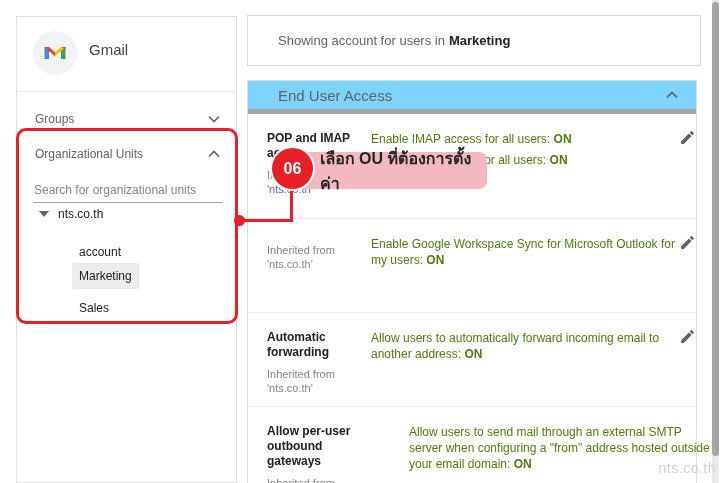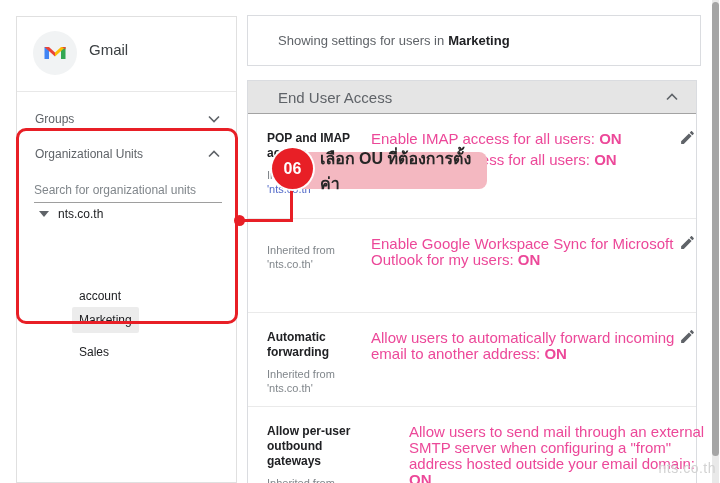--- a/index.html
+++ b/index.html
@@ -20,46 +20,46 @@
   .row-groups { top:88px; }
   .row-ou { top:123px; }
   .search-input { position:absolute; left:17px; top:160px; width:188px; height:26px;
                   border:none; border-bottom:1px solid #9e9e9e; outline:none;
                   font-size:12px; color:#202124; background:transparent;
                   font-family:"Liberation Sans", sans-serif; }
   .search-input::placeholder { color:#80868b; }
   .tree-root { position:absolute; left:22px; top:190px; display:flex; align-items:center; cursor:pointer; }
   .tree-root .lbl { font-size:12px; color:#202124; margin-left:9px; }
   .tree-child { position:absolute; left:55px; height:26px; display:flex; align-items:center;
-                padding:0 7px; font-size:12px; color:#202124; cursor:pointer;margin-top:44px; }
+                padding:0 7px; font-size:12px; color:#202124; cursor:pointer; }
   .tc-0 { top:222px; }
   .tc-1 { top:246px; background:#ececec; border-radius:2px; }
   .tc-2 { top:278px; }
 
   
   .card-top { position:absolute; left:247px; top:15px; width:454px; height:51px;
               background:#fff; border:1px solid #dadce0; display:flex; align-items:center;
               padding-left:30px; font-size:13px; color:#5f6368; }
   .card-top b { color:#202124; font-weight:700; margin-left:4px; }
 
   .card-section { position:absolute; left:247px; top:80px; width:450px; height:403px;
                   background:#fff; border:1px solid #dadce0; border-bottom:none; }
-  .sec-header { height:33px; background:#e5e5e5; border-bottom:1px solid #a3a3a3;
+  .sec-header { height:33px; background:#7dd3fc; border-bottom:5px solid #a3a3a3;
                 display:flex; align-items:center; padding:0 18px 0 30px; cursor:pointer; }
   .sec-header .ttl { flex:1; font-size:15px; color:#5f6368; }
 
   .srow { display:grid; grid-template-columns:104px 1fr 30px; padding:17px 8px 0 19px;
           border-bottom:1px solid #eaeaea; }
   .srow:last-child { border-bottom:none;gap:38px; }
   .r1 { height:105px; } .r2 { height:94px; } .r3 { height:94px; } .r4 { height:77px; }
   .srow .lab { font-size:12px; font-weight:600; color:#202124; line-height:15px; width:100px; }
   .srow .inh { margin-top:7px; font-size:11px; color:#80868b; line-height:14px; }
   .srow .inh .org { display:block; }
   .srow .inh .org.link { color:#5068c8; }
-  .srow .desc { width:305px; font-size:15px; color:#ec4899; line-height:16px; }
+  .srow .desc { width:305px; font-size:12px; color:#4d7c0f; line-height:16px; }
   .srow .desc p + p { margin-top:5px; }
   .srow .desc b { font-weight:700; }
   .edit-btn { width:22px; height:22px; display:flex; align-items:flex-start;
               justify-content:center; cursor:pointer; margin-top:-2px; }
 
   
   .scroll-track { position:absolute; left:712px; top:0; width:7px; height:483px; background:#e9e9e9; }
   .scroll-thumb { position:absolute; left:0; top:2px; width:7px; height:454px;
                   background:#a5a5a5; border-radius:3.5px; cursor:pointer; }
 
@@ -122,21 +122,21 @@
         <path d="M0 0h10L5 6z" fill="#5f6368"></path>
       </svg>
       <span class="lbl">nts.co.th</span>
     </div>
     <div class="tree-child tc-0">account</div>
     <div class="tree-child tc-1">Marketing</div>
     <div class="tree-child tc-2">Sales</div>
   </div>
 
   <div class="card-top">
-    <span>Showing settings for users in</span>
+    <span>Showing account for users in</span>
     <b>Marketing</b>
   </div>
 
   <div class="card-section">
     <div class="sec-header">
       <span class="ttl">End User Access</span>
       <svg width="12" height="8" viewBox="0 0 12 8">
         <path d="M1 6.5l5-5 5 5" stroke="#5f6368" stroke-width="1.6" fill="none"></path>
       </svg>
     </div>

